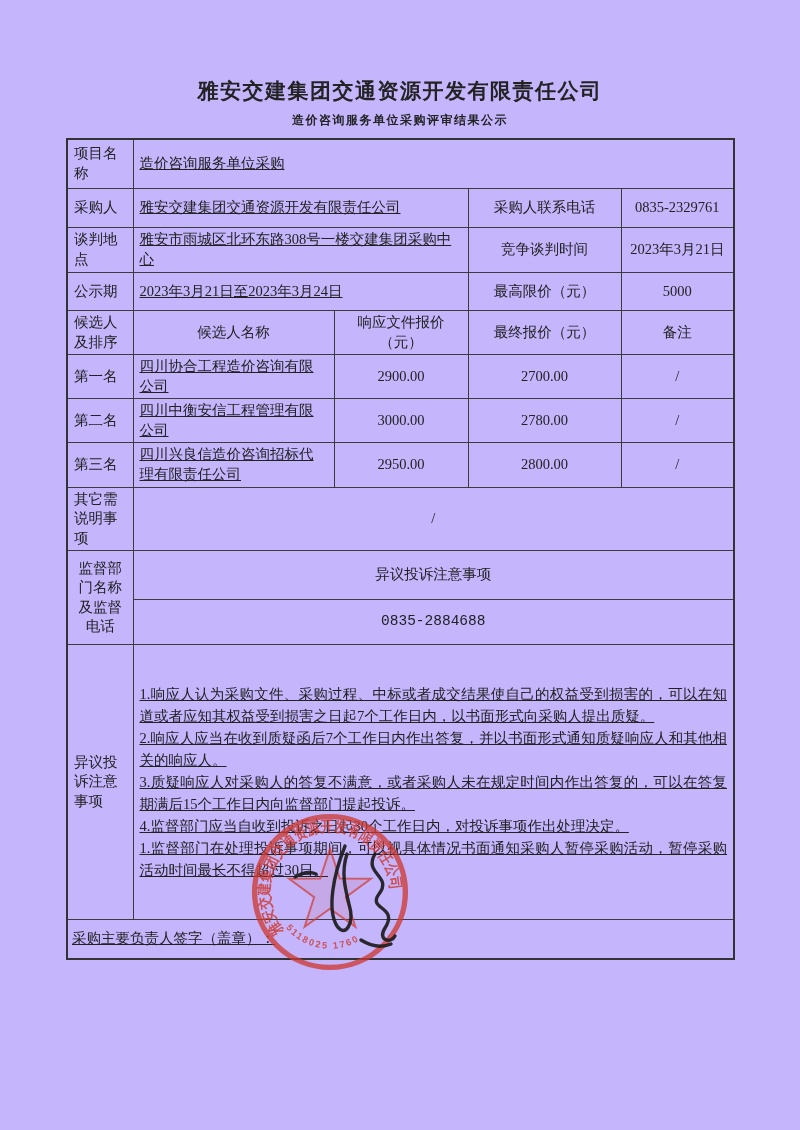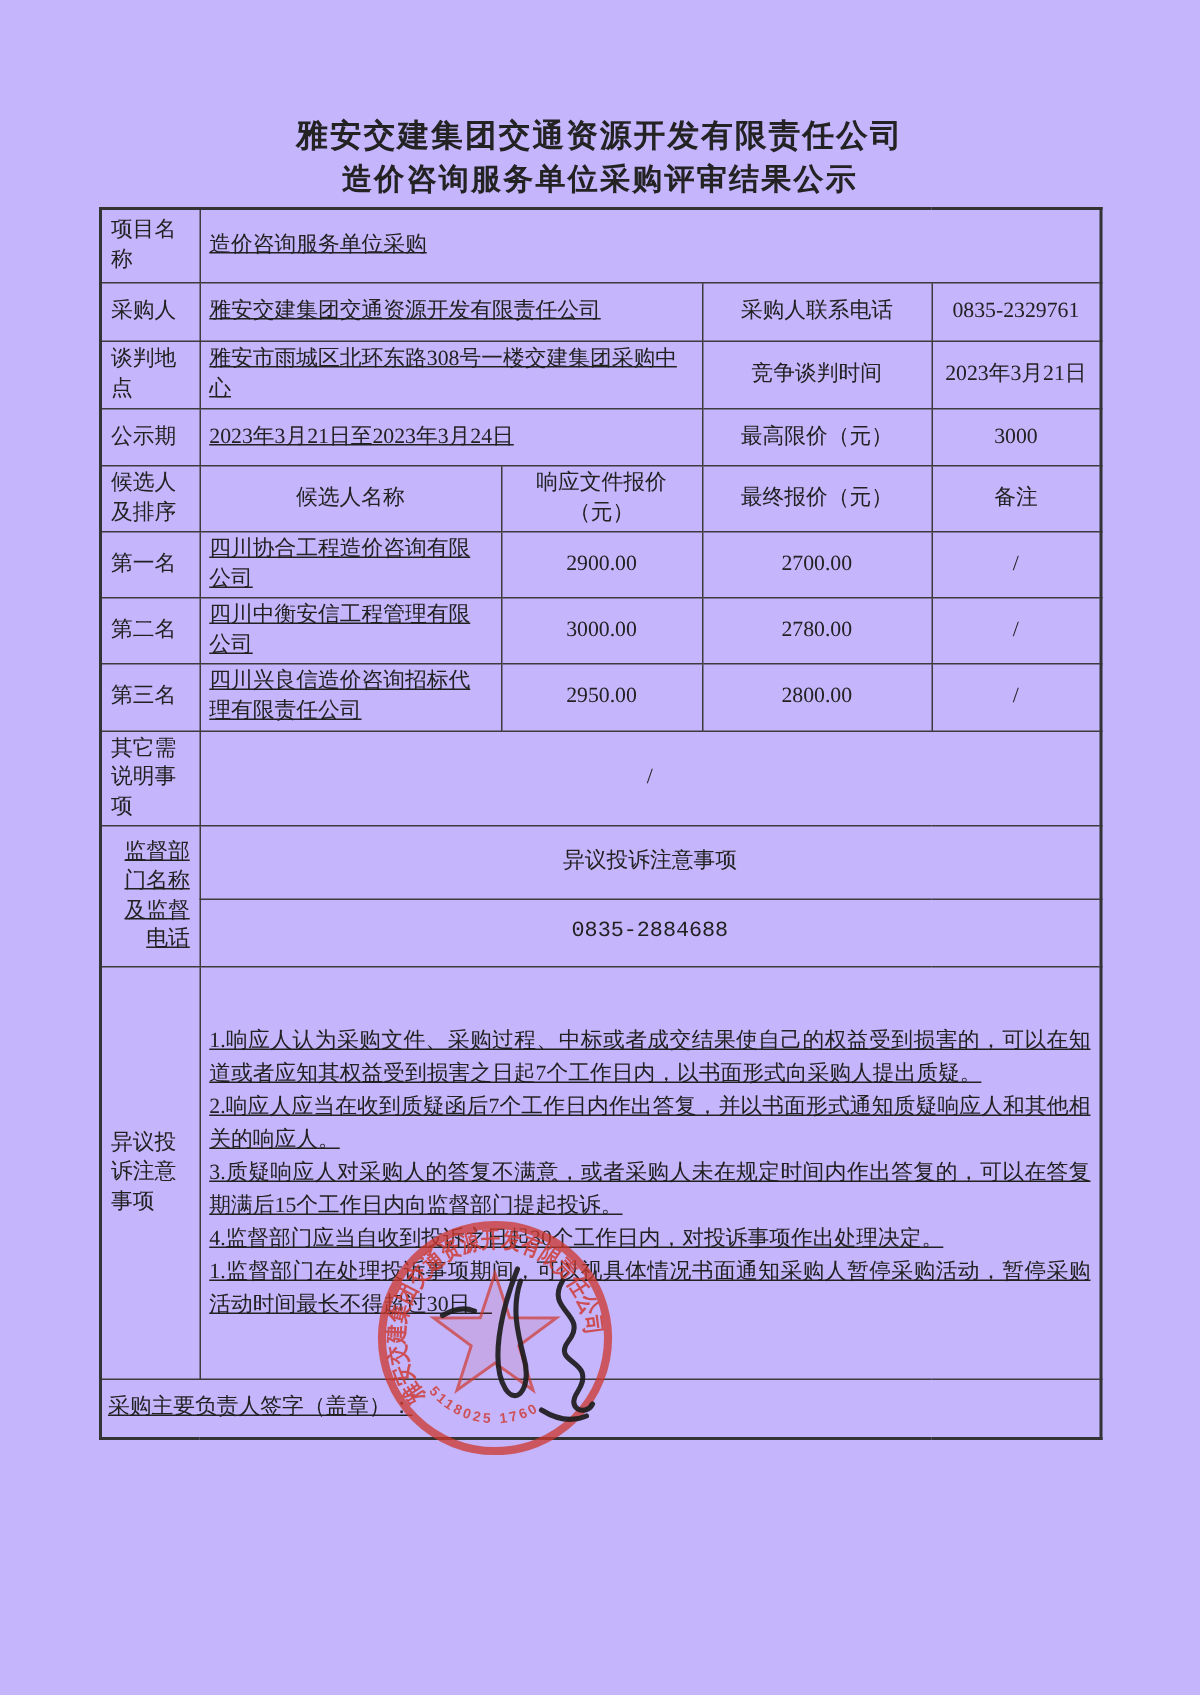--- a/index.html
+++ b/index.html
@@ -6,21 +6,21 @@
   .page {
     position:relative;
     width:800px; height:1130px;
     background:#c4b5fd;
     color:#1f1f1f;
     font-family:"Liberation Serif","DejaVu Serif",serif;
     overflow:hidden;
   }
   .title-wrap { text-align:center; padding-top:78px; font-family:"Liberation Sans","DejaVu Sans",sans-serif; font-weight:700; color:#232323; }
   .title-line1 { font-size:21px; letter-spacing:1.5px; line-height:26px; }
-  .title-line2 { font-size:20px; letter-spacing:1.5px; line-height:26px; margin-top:3px; }
+  .title-line2 { font-size:12px; letter-spacing:1.5px; line-height:26px; margin-top:3px; }
 
   table.doc {
     border-collapse:collapse;
     table-layout:fixed;
     width:667px;
     margin:5px 0 0 66px;
     border:2px solid #333;
   }
   table.doc td {
     border:1px solid #3c3c3c;
@@ -85,21 +85,21 @@
       <tr class="r3">
         <td class="lbl">谈判地点</td>
         <td class="lft" colspan="2">雅安市雨城区北环东路308号一楼交建集团采购中心</td>
         <td class="ctr">竞争谈判时间</td>
         <td class="ctr">2023年3月21日</td>
       </tr>
       <tr class="r4">
         <td class="lbl">公示期</td>
         <td class="lft" colspan="2">2023年3月21日至2023年3月24日</td>
         <td class="ctr">最高限价（元）</td>
-        <td class="ctr">3000</td>
+        <td class="ctr">5000</td>
       </tr>
       <tr class="r5">
         <td class="lbl">候选人及排序</td>
         <td class="ctr">候选人名称</td>
         <td class="ctr">响应文件报价（元）</td>
         <td class="ctr">最终报价（元）</td>
         <td class="ctr">备注</td>
       </tr>
       <tr class="r6">
         <td class="lbl">第一名</td>
@@ -120,21 +120,21 @@
         <td class="lft">四川兴良信造价咨询招标代理有限责任公司</td>
         <td class="ctr">2950.00</td>
         <td class="ctr">2800.00</td>
         <td class="ctr">/</td>
       </tr>
       <tr class="r9">
         <td class="lbl">其它需说明事项</td>
         <td class="ctr" colspan="4">/</td>
       </tr>
       <tr class="r10a">
-        <td class="lbl ctr" rowspan="2" style="text-align:right;text-decoration:underline;">监督部门名称及监督电话</td>
+        <td class="lbl ctr" rowspan="2" style="text-align:center;">监督部门名称及监督电话</td>
         <td class="ctr" colspan="4">异议投诉注意事项</td>
       </tr>
       <tr class="r10b">
         <td class="ctr" colspan="4">0835-2884688</td>
       </tr>
       <tr class="r11">
         <td class="lbl">异议投诉注意事项</td>
         <td class="obj-cell lft" colspan="4">
           <p class="obj-p">1.响应人认为采购文件、采购过程、中标或者成交结果使自己的权益受到损害的，可以在知道或者应知其权益受到损害之日起7个工作日内，以书面形式向采购人提出质疑。</p>
           <p class="obj-p">2.响应人应当在收到质疑函后7个工作日内作出答复，并以书面形式通知质疑响应人和其他相关的响应人。</p>

